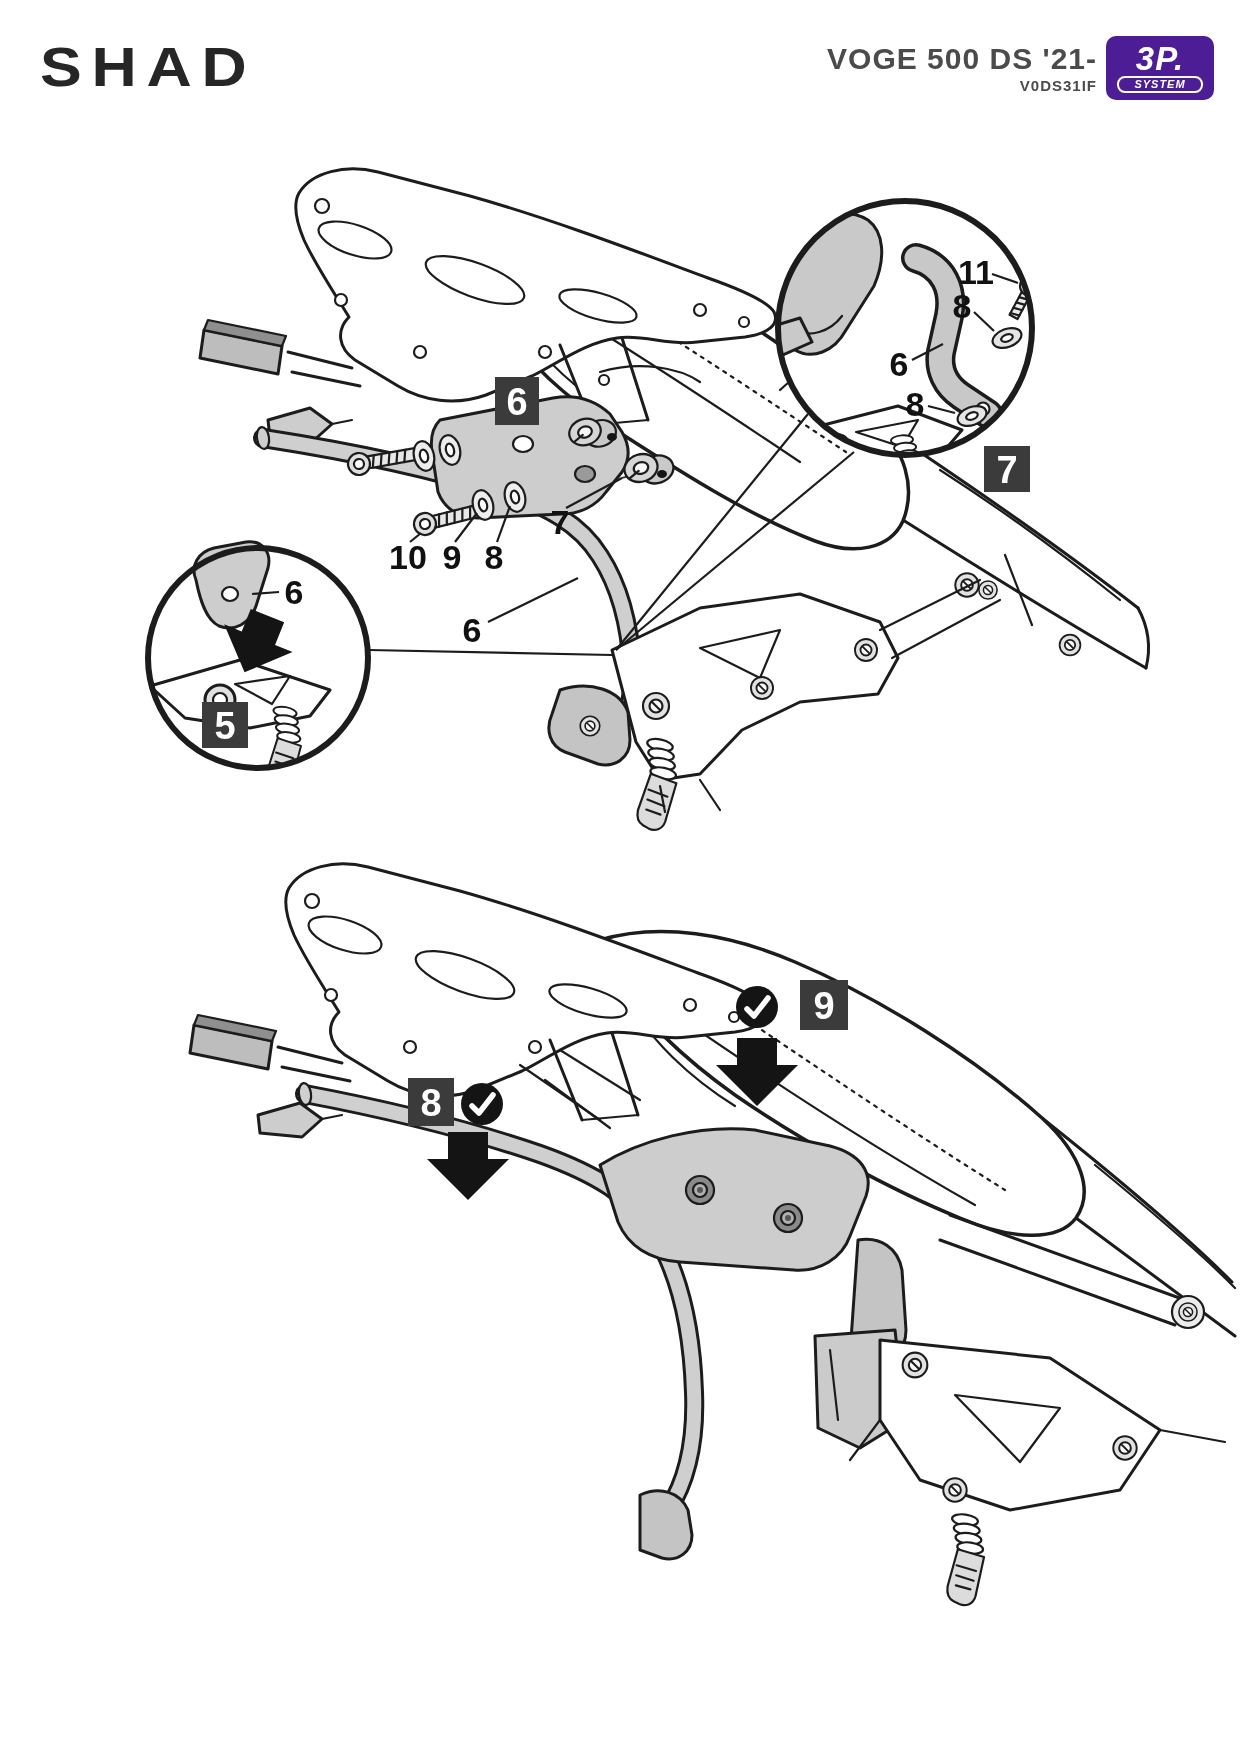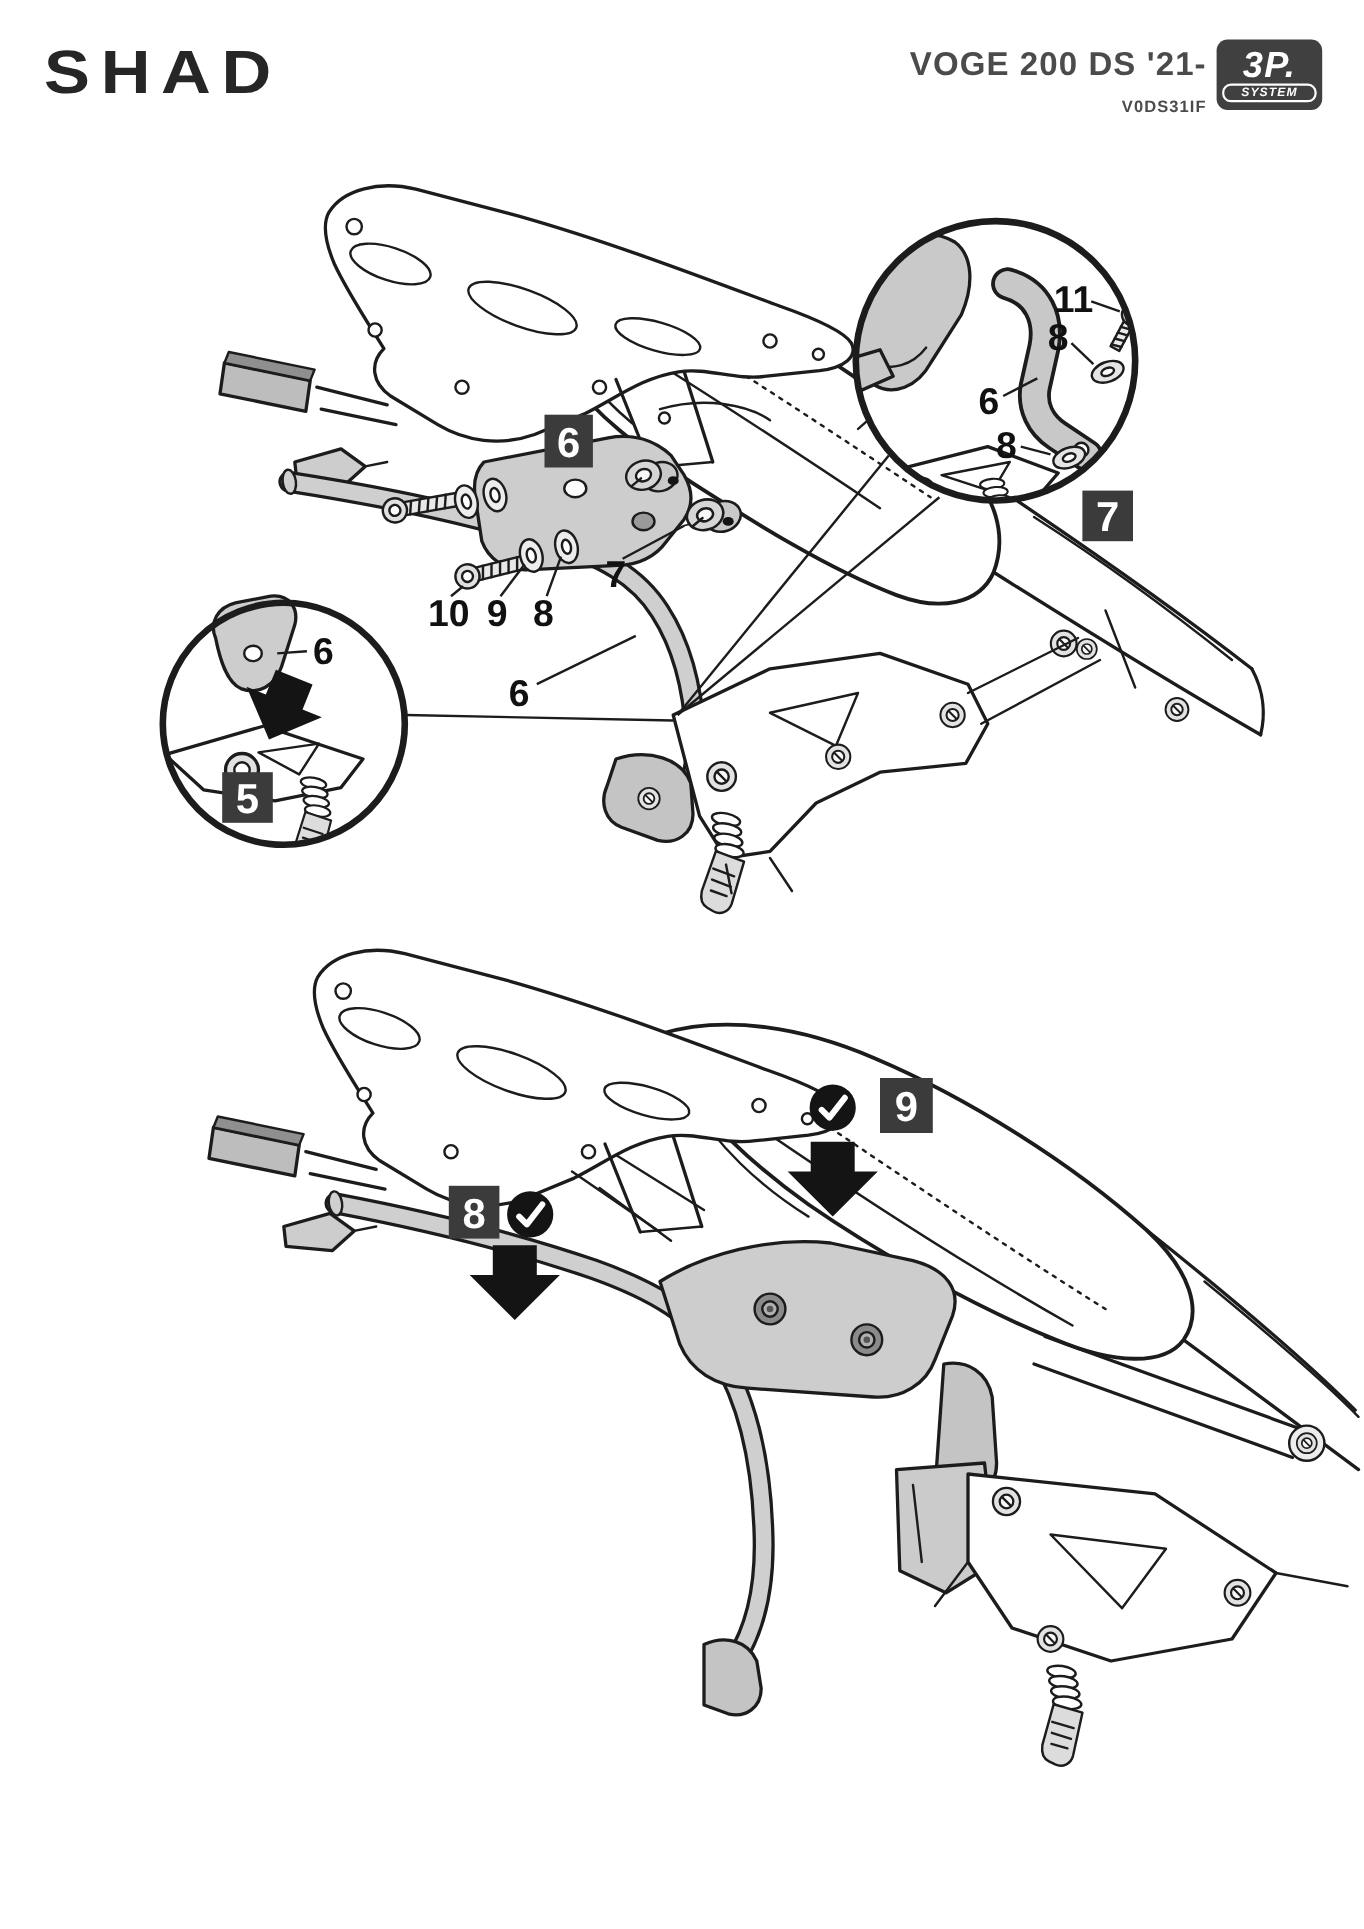--- a/index.html
+++ b/index.html
@@ -3,22 +3,22 @@
 <meta charset="utf-8">
 <style>
   html,body{margin:0;padding:0;background:#ffffff;}
   .page{position:relative;width:1240px;height:1754px;background:#fff;overflow:hidden;
         font-family:"Liberation Sans",sans-serif;}
   
   .logo{position:absolute;left:40px;top:34px;font-size:58px;font-weight:bold;
         letter-spacing:9px;color:#262626;transform:scale(1.08,0.96);transform-origin:left top;}
   .title-block{position:absolute;top:42px;right:143px;text-align:right;color:#4b4b4b;}
   .model{font-size:30px;font-weight:bold;letter-spacing:1px;white-space:nowrap;}
-  .code{font-size:15px;font-weight:bold;letter-spacing:1px;margin-top:13px;}
-  .badge{position:absolute;left:1106px;top:36px;width:96px;height:64px;background:#404040;
+  .code{font-size:15px;font-weight:bold;letter-spacing:1px;margin-top:1px;}
+  .badge{position:absolute;left:1106px;top:36px;width:108px;height:64px;background:#4c1d95;
          border-radius:10px;display:flex;flex-direction:column;align-items:center;justify-content:center;}
   .badge-3p{font-size:33px;font-weight:bold;font-style:italic;color:#fff;line-height:30px;letter-spacing:1px;}
   .badge-system{font-size:11px;font-weight:bold;font-style:italic;color:#fff;border:2px solid #fff;
          border-radius:8px;padding:0 15px;margin-top:2px;line-height:13px;letter-spacing:1px;}
   
   .footer{position:absolute;top:1638px;right:68px;text-align:right;}
   .website{font-size:23px;font-weight:bold;color:#1e1e1e;letter-spacing:0.5px;}
   .reference{font-size:16px;font-weight:bold;color:#2e2e2e;margin-top:7px;}
   
   .art{position:absolute;left:0;top:0;}
@@ -35,21 +35,21 @@
   .boxnum{font-family:"Liberation Sans",sans-serif;font-weight:bold;font-size:38px;fill:#fff;text-anchor:middle;}
   .box{fill:#3b3b3b;}
 </style>
 </head>
 <body>
 
 <div class="page">
 
   <div class="logo">SHAD</div>
   <div class="title-block">
-    <div class="model">VOGE 200 DS '21-</div>
+    <div class="model">VOGE 500 DS '21-</div>
     <div class="code">V0DS31IF</div>
   </div>
   <div class="badge">
     <div class="badge-3p">3P.</div>
     <div class="badge-system">SYSTEM</div>
   </div>
 
   <svg class="art" width="1240" height="1754" viewBox="0 0 1240 1754">
     <defs>
       <clipPath id="clipR">

